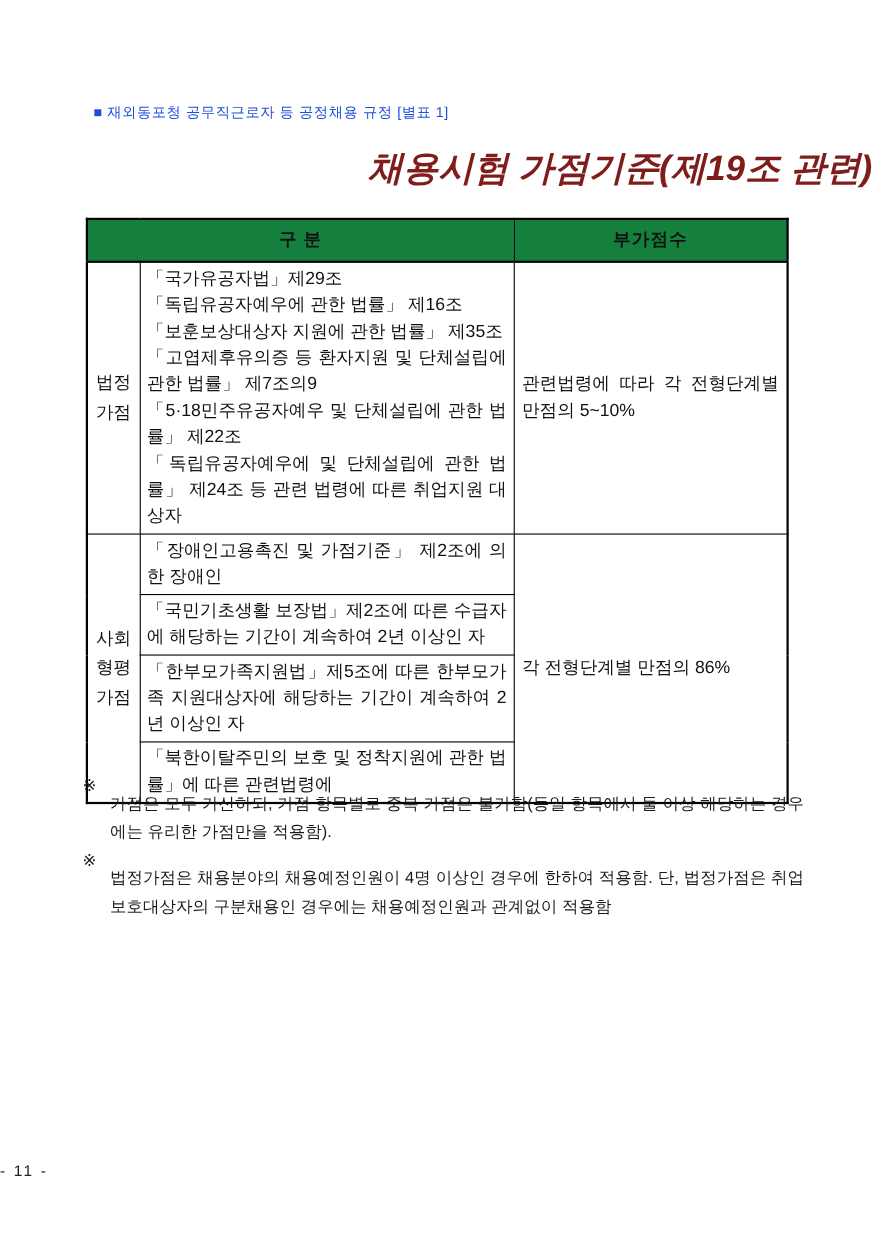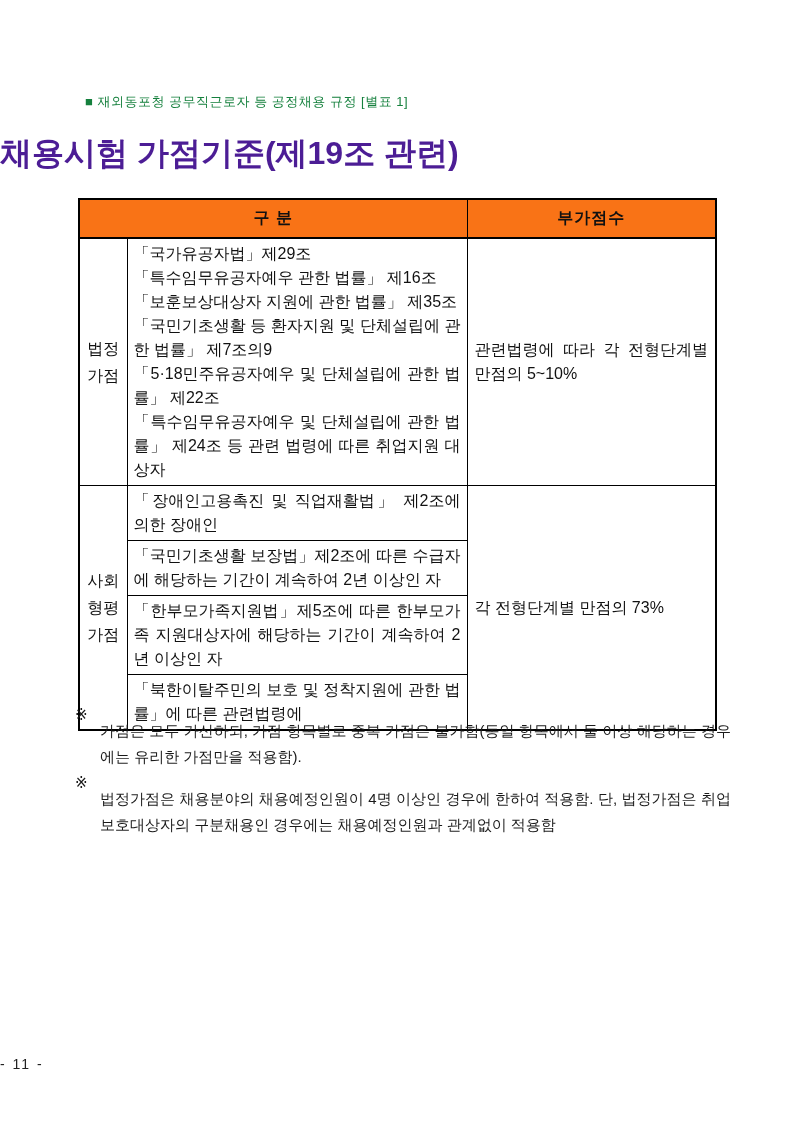--- a/index.html
+++ b/index.html
@@ -6,40 +6,40 @@
   html, body { background: #ffffff; }
   body {
     width: 793px; height: 1121px;
     position: relative;
     font-family: "Liberation Sans", "DejaVu Sans", sans-serif;
     color: #111111;
     overflow: hidden;
   }
   .header-note {
     position: absolute; top: 93px; left: 85px;
-    font-size: 13px; letter-spacing: 0.5px; color: #15803d;
+    font-size: 13px; letter-spacing: 0.5px; color: #1d4ed8;
   }
   .title {
     position: absolute; top: 132px; left: 0; width: 100%;
-    text-align: left;
-    font-size: 32px; font-weight: 800; letter-spacing: 0px; color: #4c1d95;
+    text-align: right;
+    font-size: 32px; font-weight: 800; letter-spacing: 0px; color: #7f1d1d; font-style: italic;
   }
   table.bonus-table {
     position: absolute; top: 198px; left: 78px;
     width: 637px; table-layout: fixed;
     border-collapse: collapse;
     border: 2px solid #000;
     font-size: 16px;
   }
   col.col-cat   { width: 48px; }
   col.col-desc  { width: 340px; }
   col.col-score { width: 249px; }
   .bonus-table th, .bonus-table td { border: 1px solid #000; }
   .bonus-table thead th {
-    background: #f97316;
+    background: #15803d;
     height: 39px;
     font-weight: bold;
     text-align: center; vertical-align: middle;
     border-bottom: 2px solid #000;
     letter-spacing: 1px;
   }
   td.cat {
     text-align: center; vertical-align: middle;
     white-space: pre-line;
     line-height: 1.7;
@@ -98,36 +98,36 @@
       <th colspan="2">구 분</th>
       <th>부가점수</th>
     </tr>
   </thead>
   <tbody>
     <tr>
       <td class="cat">법정
 가점</td>
       <td class="desc legal-desc">
         <div class="item">「국가유공자법」제29조</div>
-        <div class="item">「특수임무유공자예우 관한 법률」 제16조</div>
+        <div class="item">「독립유공자예우에 관한 법률」 제16조</div>
         <div class="item">「보훈보상대상자 지원에 관한 법률」 제35조</div>
-        <div class="item">「국민기초생활 등 환자지원 및 단체설립에 관한 법률」 제7조의9</div>
+        <div class="item">「고엽제후유의증 등 환자지원 및 단체설립에 관한 법률」 제7조의9</div>
         <div class="item">「5·18민주유공자예우 및 단체설립에 관한 법률」 제22조</div>
-        <div class="item">「특수임무유공자예우 및 단체설립에 관한 법률」 제24조 등 관련 법령에 따른 취업지원 대상자</div>
+        <div class="item">「독립유공자예우에 및 단체설립에 관한 법률」 제24조 등 관련 법령에 따른 취업지원 대상자</div>
       </td>
       <td class="score">관련법령에 따라 각 전형단계별 만점의 5~10%</td>
     </tr>
     <tr>
       <td class="cat" rowspan="4">사회
 형평
 가점</td>
       <td class="desc sub1">
-        <div class="item">「장애인고용촉진 및 직업재활법」 제2조에 의한 장애인</div>
+        <div class="item">「장애인고용촉진 및 가점기준」 제2조에 의한 장애인</div>
       </td>
-      <td class="score" rowspan="4">각 전형단계별 만점의 73%</td>
+      <td class="score" rowspan="4">각 전형단계별 만점의 86%</td>
     </tr>
     <tr>
       <td class="desc sub2">
         <div class="item">「국민기초생활 보장법」제2조에 따른 수급자에 해당하는 기간이 계속하여 2년 이상인 자</div>
       </td>
     </tr>
     <tr>
       <td class="desc sub3">
         <div class="item">「한부모가족지원법」제5조에 따른 한부모가족 지원대상자에 해당하는 기간이 계속하여 2년 이상인 자</div>
       </td>

